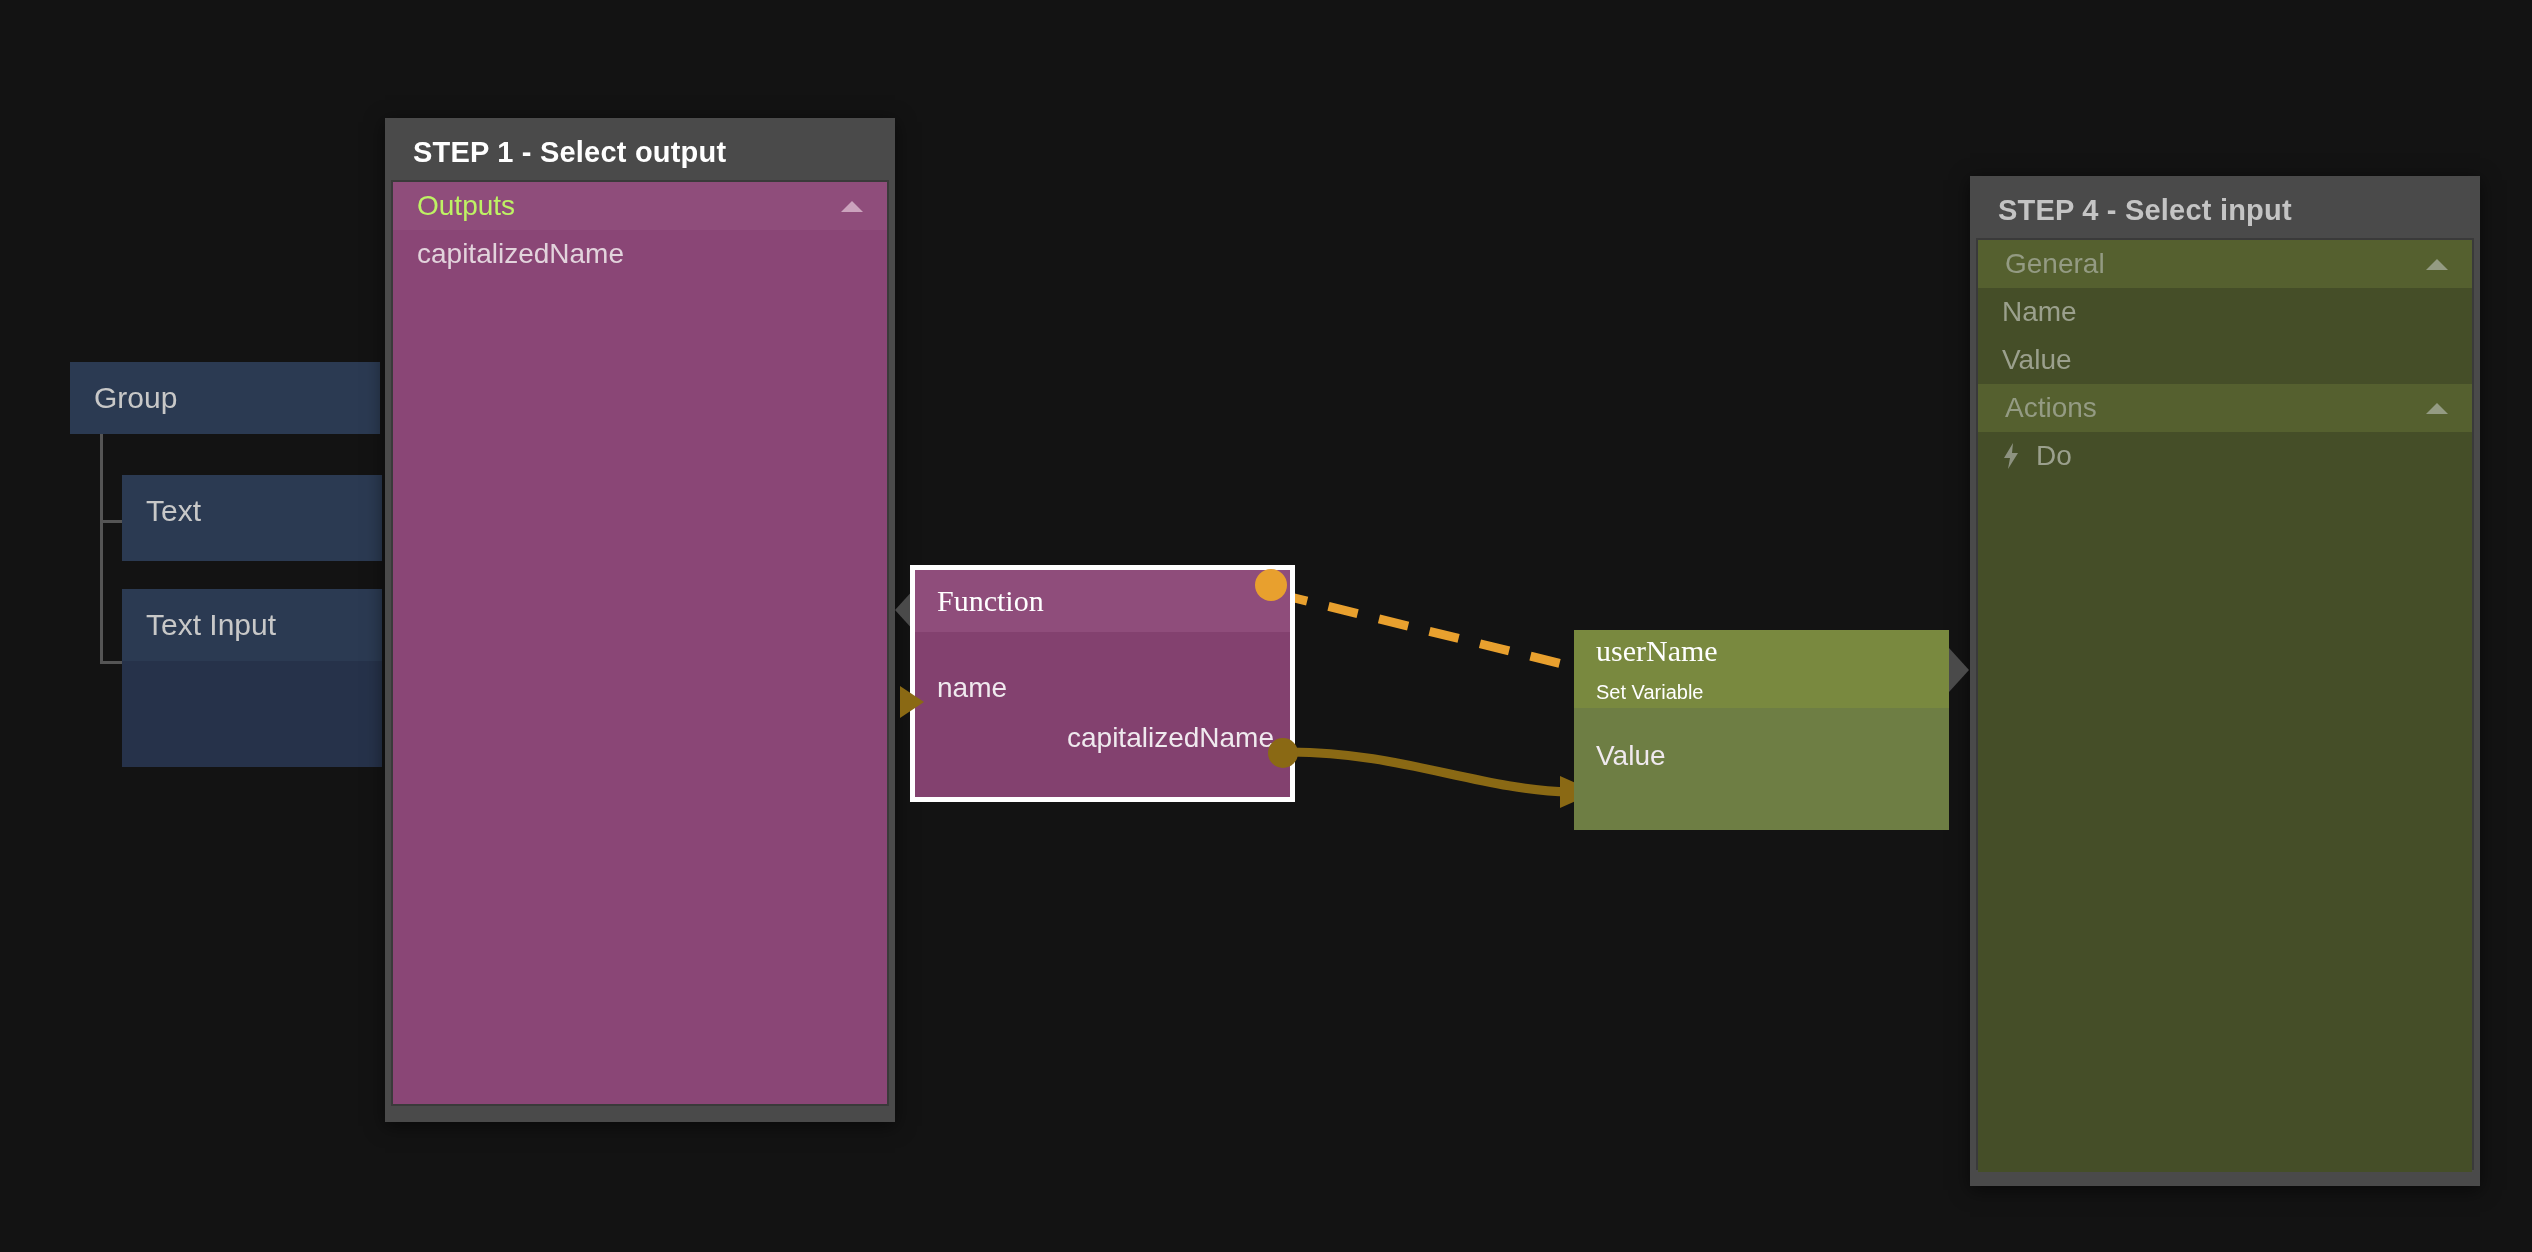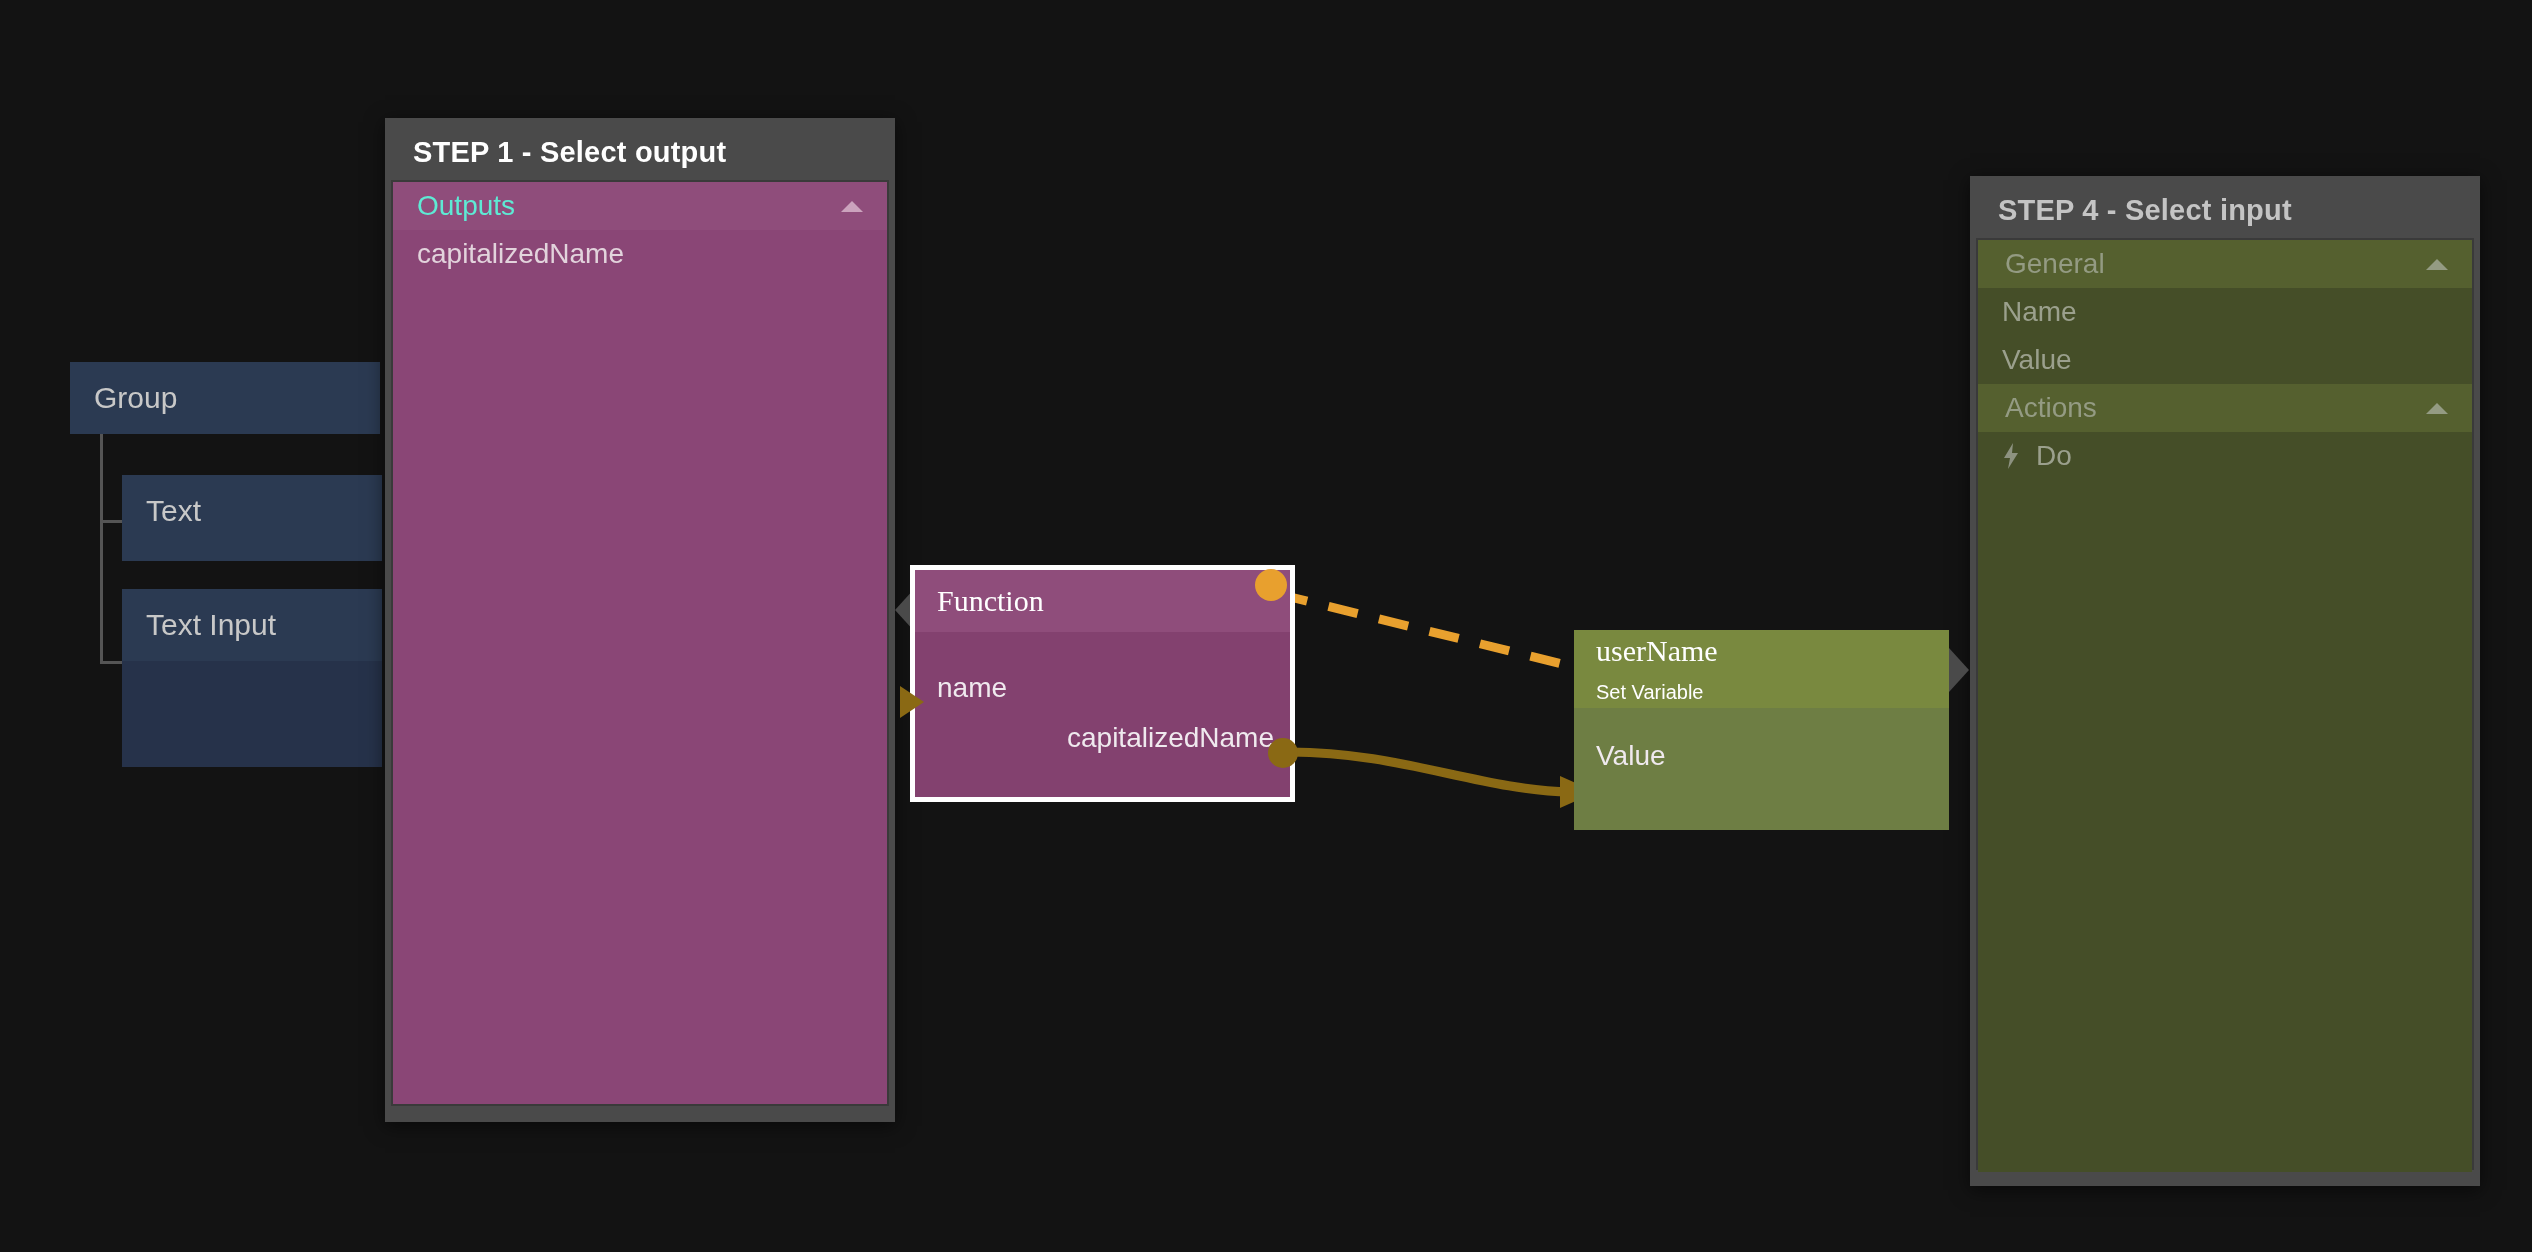--- a/index.html
+++ b/index.html
@@ -85,21 +85,21 @@
     gap: 16px;
   }
   .bolt {
     width: 18px; height: 26px;
     display: inline-block;
     flex: 0 0 auto;
   }
 
   
   .p-purple { background: #83416f; }
-  .p-purple .sect-row { background: #8f4d7b; color: #5eead4; align-items: center; }
+  .p-purple .sect-row { background: #8f4d7b; color: #bef264; align-items: center; }
   .p-purple .sect-row .caret { border-bottom: 11px solid #cba3bd; }
   .p-purple .item-row { background: #8a4676; color: #e2d3dc; }
   .p-purple .filler { background: #8a4676; }
 
   
   .p-green { background: #434e29; }
   .p-green .sect-row { background: #55602f; color: #949b83; padding-left: 27px; }
   .p-green .sect-row .caret { border-bottom: 11px solid #949b83; }
   .p-green .item-row { background: #454e28; color: #9ba08d; }
   .p-green .filler { background: #454e28; }

